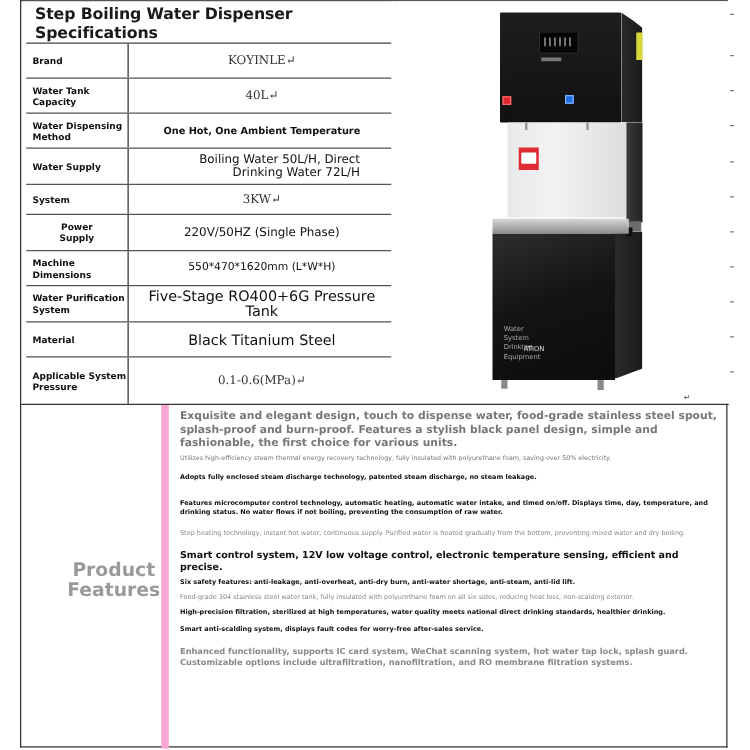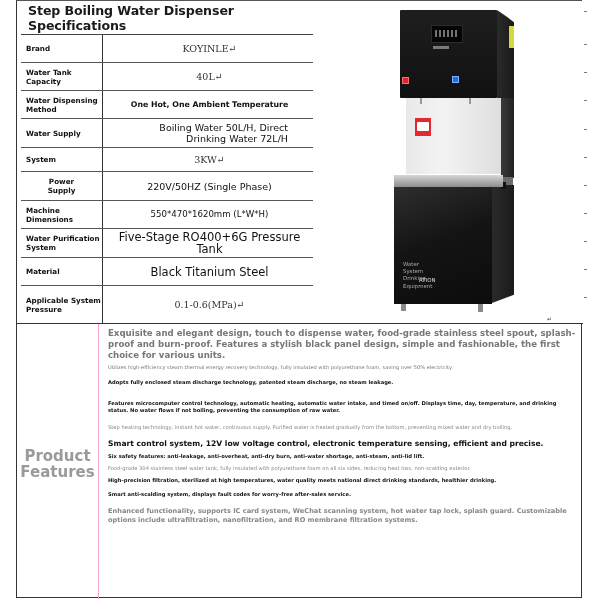--- a/index.html
+++ b/index.html
@@ -51,22 +51,22 @@
   .body-side { left: 179px; top: 184px; width: 22px; height: 118px; background: linear-gradient(90deg,#2a2a2a,#1b1b1b); clip-path: polygon(0 0,100% 0,100% 93%,0 100%); }
   .foot1 { left: 88px; top: 303px; width: 5px; height: 7px; background: #8a8a8a; }
   .foot2 { left: 165px; top: 303px; width: 5px; height: 8px; background: #8a8a8a; }
   .body-text { left: 90px; top: 260px; width: 70px; font-family: "DejaVu Sans", sans-serif; font-size: 5.4px; line-height: 7.2px; color: #aaa; }
   .body-text span { display: block; }
   .ovl { position: absolute; left: 106px; top: 276px; font-size: 5.4px; color: #ddd; }
   .ret-mark { position: absolute; left: 234px; top: 314px; font-size: 6px; color: #444; }
 
   
   .features { position: absolute; left: 0; top: 322px; width: 566px; height: 276px; border-top: 1px solid #333; display: flex; }
-  .feat-label { width: 82px; border-right: 1px solid #f9a8d4; display: flex; align-items: center; justify-content: center; text-align: center;
-    font-weight: bold; font-size: 15px; line-height: 16px; color: #9a9a9a; padding-top: 4px; }
+  .feat-label { width: 82px; border-right: 6px solid #f9a8d4; display: flex; align-items: center; justify-content: center; text-align: center;
+    font-weight: bold; font-size: 15px; line-height: 16px; color: #9a9a9a; padding-top: 4px; margin-left: 36px; }
   .feat-body { flex: 1; padding: 4px 6px 0 9px; }
   .f { display: block; }
   .f1 { font-size: 8.6px; line-height: 10.8px; font-weight: bold; color: #777; margin-bottom: 4px; }
   .f2 { font-size: 5.1px; line-height: 7px; color: #777; margin-bottom: 8px; }
   .f3 { font-size: 5.2px; line-height: 7px; color: #111; font-weight: bold; margin-bottom: 14px; }
   .f4 { font-size: 5.2px; line-height: 7px; color: #111; font-weight: bold; margin-bottom: 10px; }
   .f5 { font-size: 5.2px; line-height: 7px; color: #888; margin-bottom: 8px; }
   .f6 { font-size: 7.6px; line-height: 10px; color: #111; font-weight: bold; margin-bottom: 4px; }
   .f7 { font-size: 5.2px; line-height: 7px; color: #111; font-weight: bold; margin-bottom: 5px; }
   .f8 { font-size: 5.2px; line-height: 7px; color: #888; margin-bottom: 5px; }

